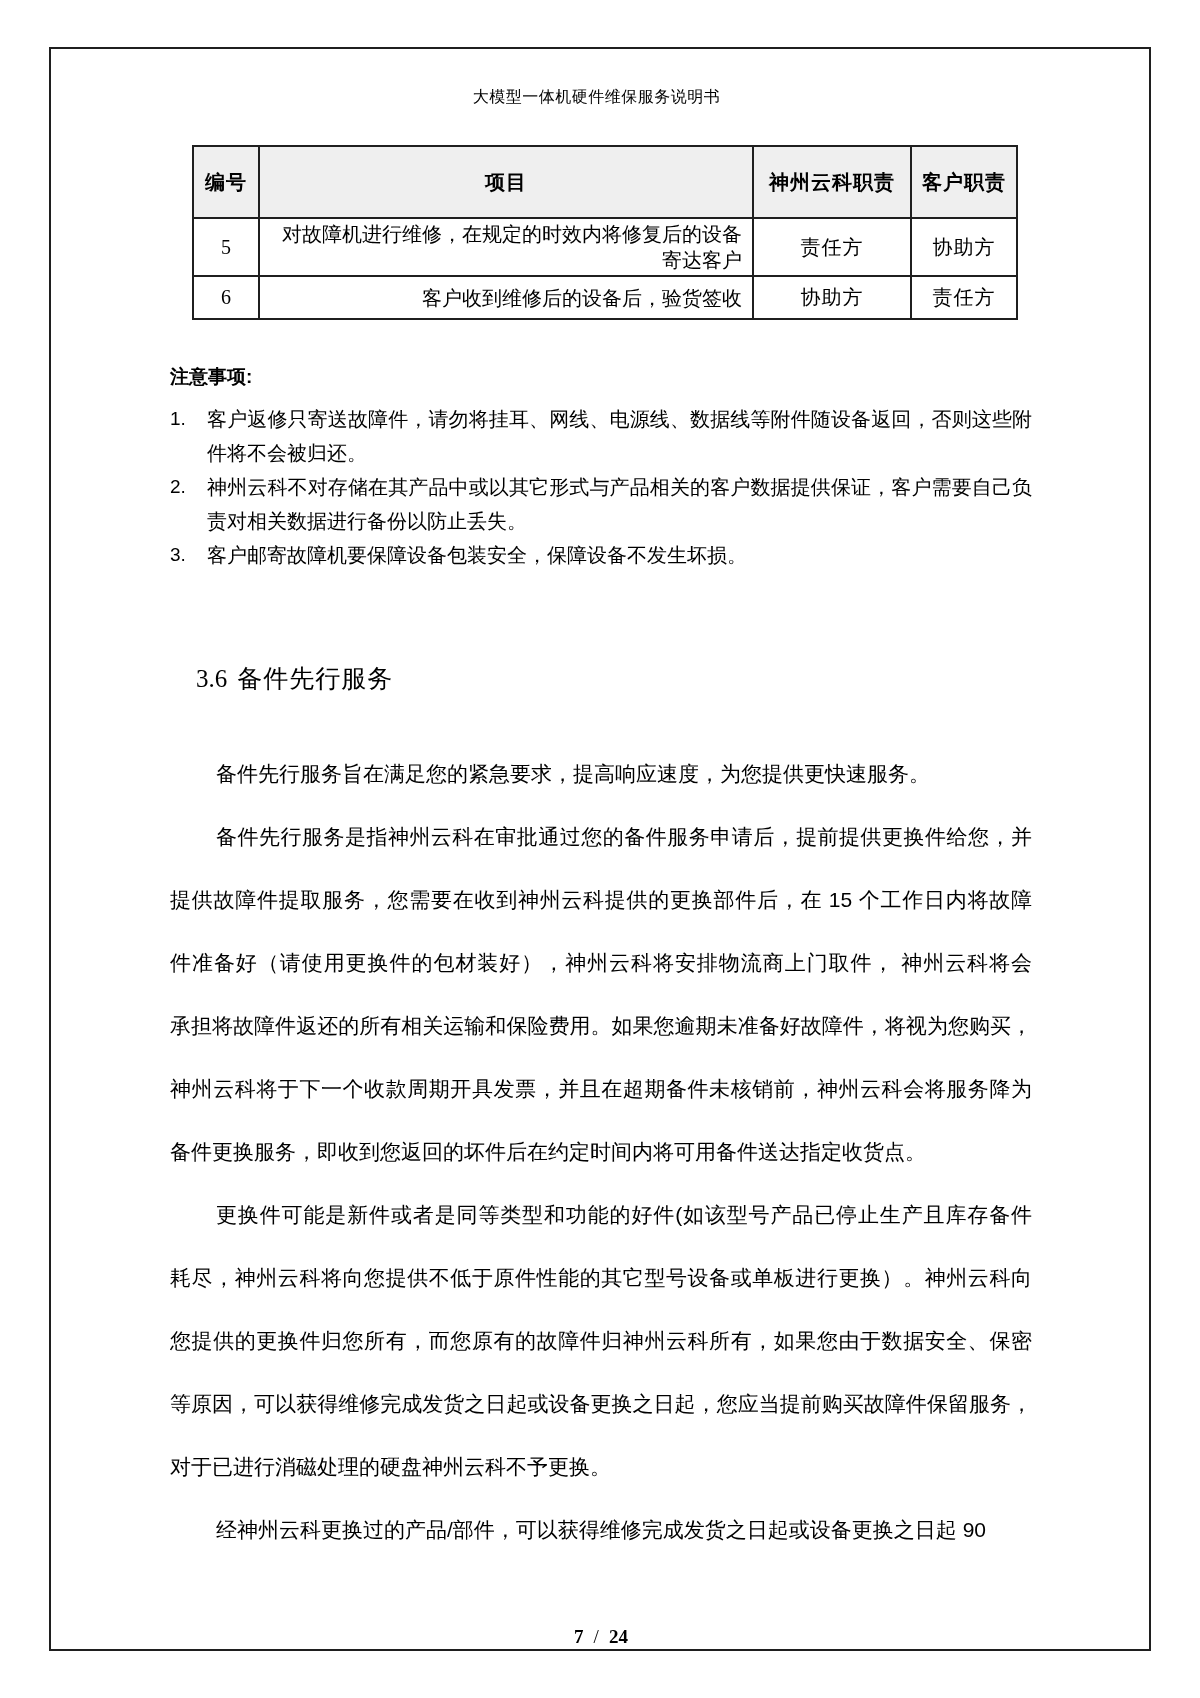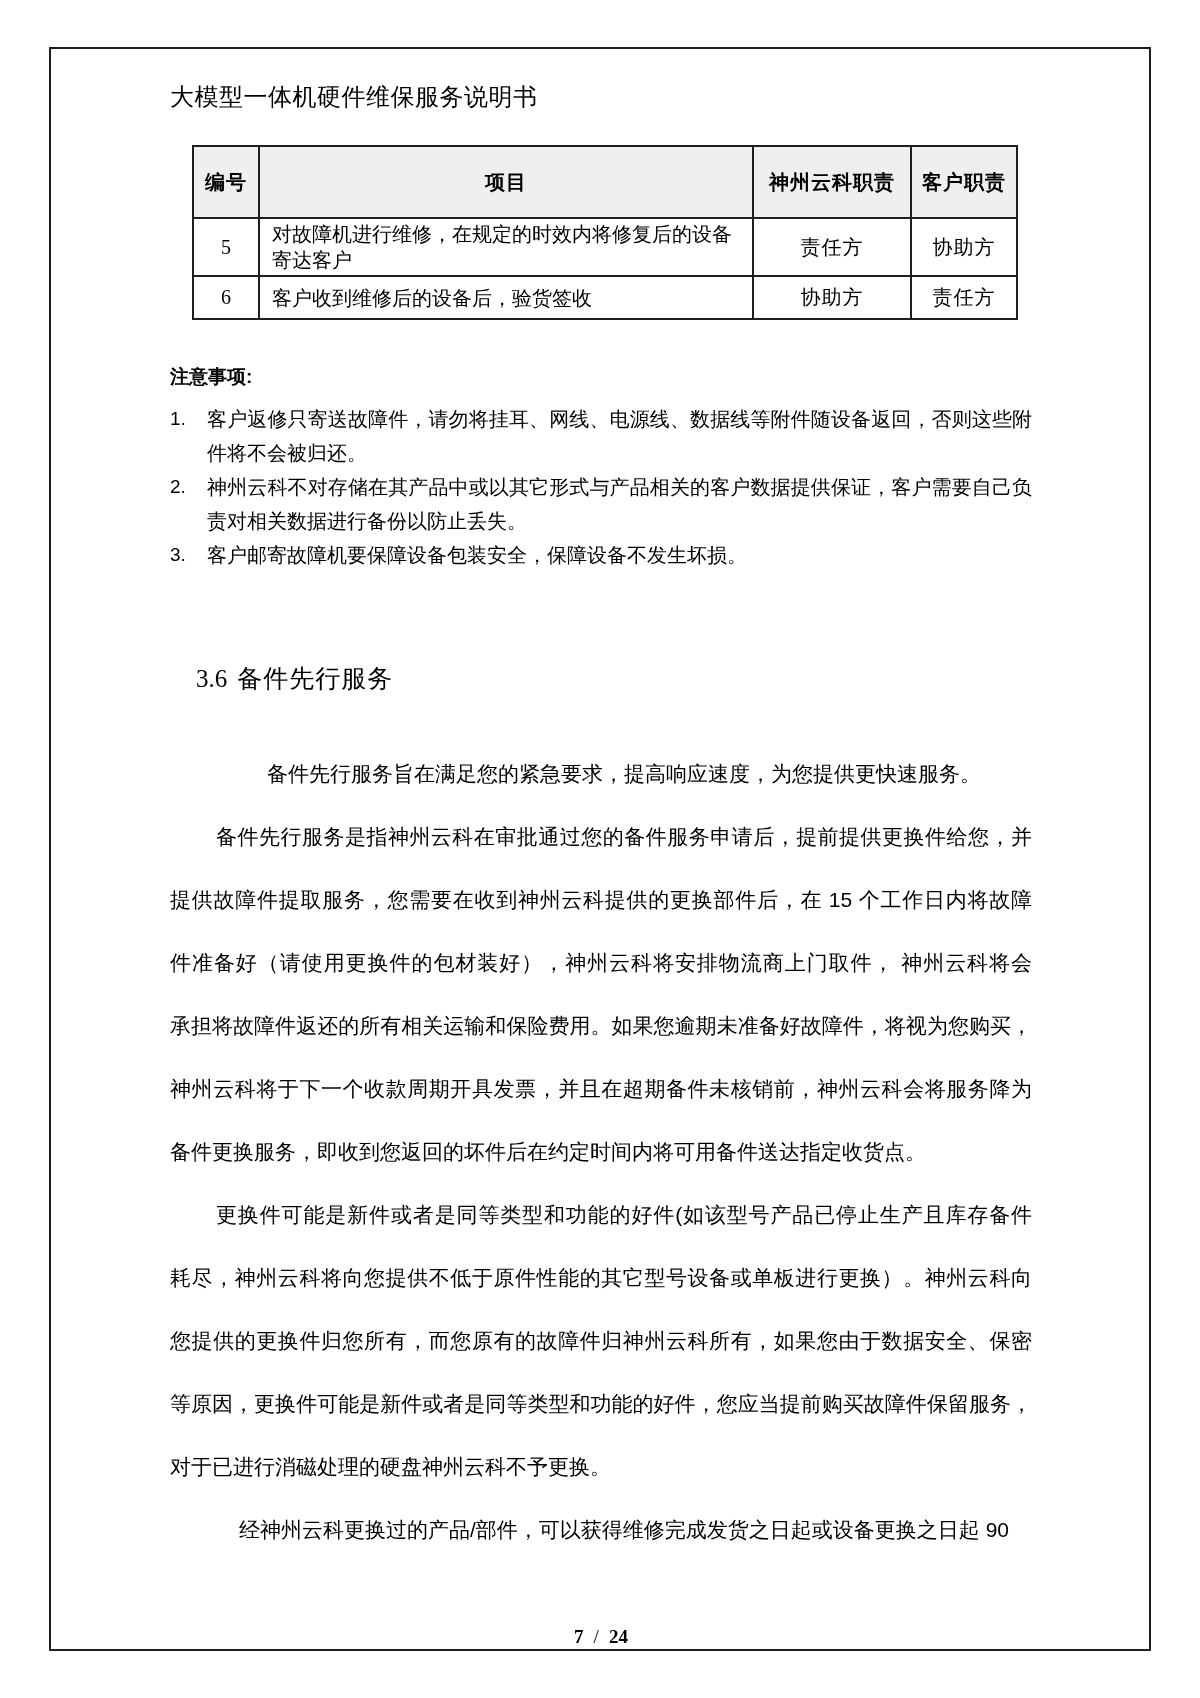--- a/index.html
+++ b/index.html
@@ -22,24 +22,24 @@
     border:2px solid var(--line);
     box-sizing:border-box;
   }
   .content{
     position:absolute;left:170px;top:0;
     width:862px;
   }
   
   .doc-title{
     margin-top:84px;
-    text-align:left;
+    text-align:center;
     padding-right:9px;
     font-family:"Liberation Serif","DejaVu Serif",serif;
-    font-size:24px;line-height:26px;
+    font-size:16px;line-height:26px;
     letter-spacing:0.5px;
   }
   
   .svc-table{
     margin:35px 0 0 22px;
     width:824px;
     border-collapse:collapse;
     table-layout:fixed;
     font-family:"Liberation Serif","DejaVu Serif",serif;
     font-size:20px;
@@ -50,21 +50,21 @@
     vertical-align:middle;
   }
   .svc-table th{
     background:var(--header-bg);
     font-weight:bold;
     height:72px;
     text-align:center;
     letter-spacing:1px;
   }
   td.cell-num{height:43px;text-align:center;}
-  td.cell-item{padding:2px 10px 2px 12px;line-height:26px;text-align:left;}
+  td.cell-item{padding:2px 10px 2px 12px;line-height:26px;text-align:right;}
   td.cell-duty{text-align:center;letter-spacing:1px;}
   tr.row-tall td{height:56px;}
   
   .notes-label{
     margin-top:44px;
     font-size:19px;font-weight:bold;line-height:26px;
   }
   .notes{margin-top:12px;}
   .note-item{display:flex;}
   .note-num{flex:none;width:37px;font-size:19px;line-height:34px;}
@@ -83,21 +83,21 @@
     font-size:25px;font-weight:normal;
     margin-left:10px;letter-spacing:1px;
   }
   
   .body-text{margin-top:42px;font-size:21px;}
   .body-line{
     line-height:63px;height:63px;
     overflow:hidden;
     text-align:left;
   }
-  .body-line.indent{text-indent:46px;text-align:center;}
+  .body-line.indent{text-indent:46px;}
   .body-line.fill{text-align:justify;text-align-last:justify;}
   
   .page-footer{
     margin-top:63px;
     text-align:center;
     font-family:"Liberation Serif","DejaVu Serif",serif;
     font-size:19px;line-height:26px;
     font-weight:bold;
   }
   .page-footer .sep{font-weight:normal;padding:0 10px;}
@@ -171,21 +171,21 @@
           <div class="body-line fill">提供故障件提取服务，您需要在收到神州云科提供的更换部件后，在 15 个工作日内将故障</div>
           <div class="body-line fill">件准备好（请使用更换件的包材装好），神州云科将安排物流商上门取件， 神州云科将会</div>
           <div class="body-line fill">承担将故障件返还的所有相关运输和保险费用。如果您逾期未准备好故障件，将视为您购买，</div>
           <div class="body-line fill">神州云科将于下一个收款周期开具发票，并且在超期备件未核销前，神州云科会将服务降为</div>
           <div class="body-line">备件更换服务，即收到您返回的坏件后在约定时间内将可用备件送达指定收货点。</div>
         </div>
         <div>
           <div class="body-line indent fill">更换件可能是新件或者是同等类型和功能的好件(如该型号产品已停止生产且库存备件</div>
           <div class="body-line fill">耗尽，神州云科将向您提供不低于原件性能的其它型号设备或单板进行更换）。神州云科向</div>
           <div class="body-line fill">您提供的更换件归您所有，而您原有的故障件归神州云科所有，如果您由于数据安全、保密</div>
-          <div class="body-line fill">等原因，更换件可能是新件或者是同等类型和功能的好件，您应当提前购买故障件保留服务，</div>
+          <div class="body-line fill">等原因，可以获得维修完成发货之日起或设备更换之日起，您应当提前购买故障件保留服务，</div>
           <div class="body-line">对于已进行消磁处理的硬盘神州云科不予更换。</div>
         </div>
         <div>
           <div class="body-line indent">经神州云科更换过的产品/部件，可以获得维修完成发货之日起或设备更换之日起 90</div>
         </div>
       </div>
 
     <div class="page-footer">
       <span>7</span><span class="sep">/</span><span>24</span>
     </div>

